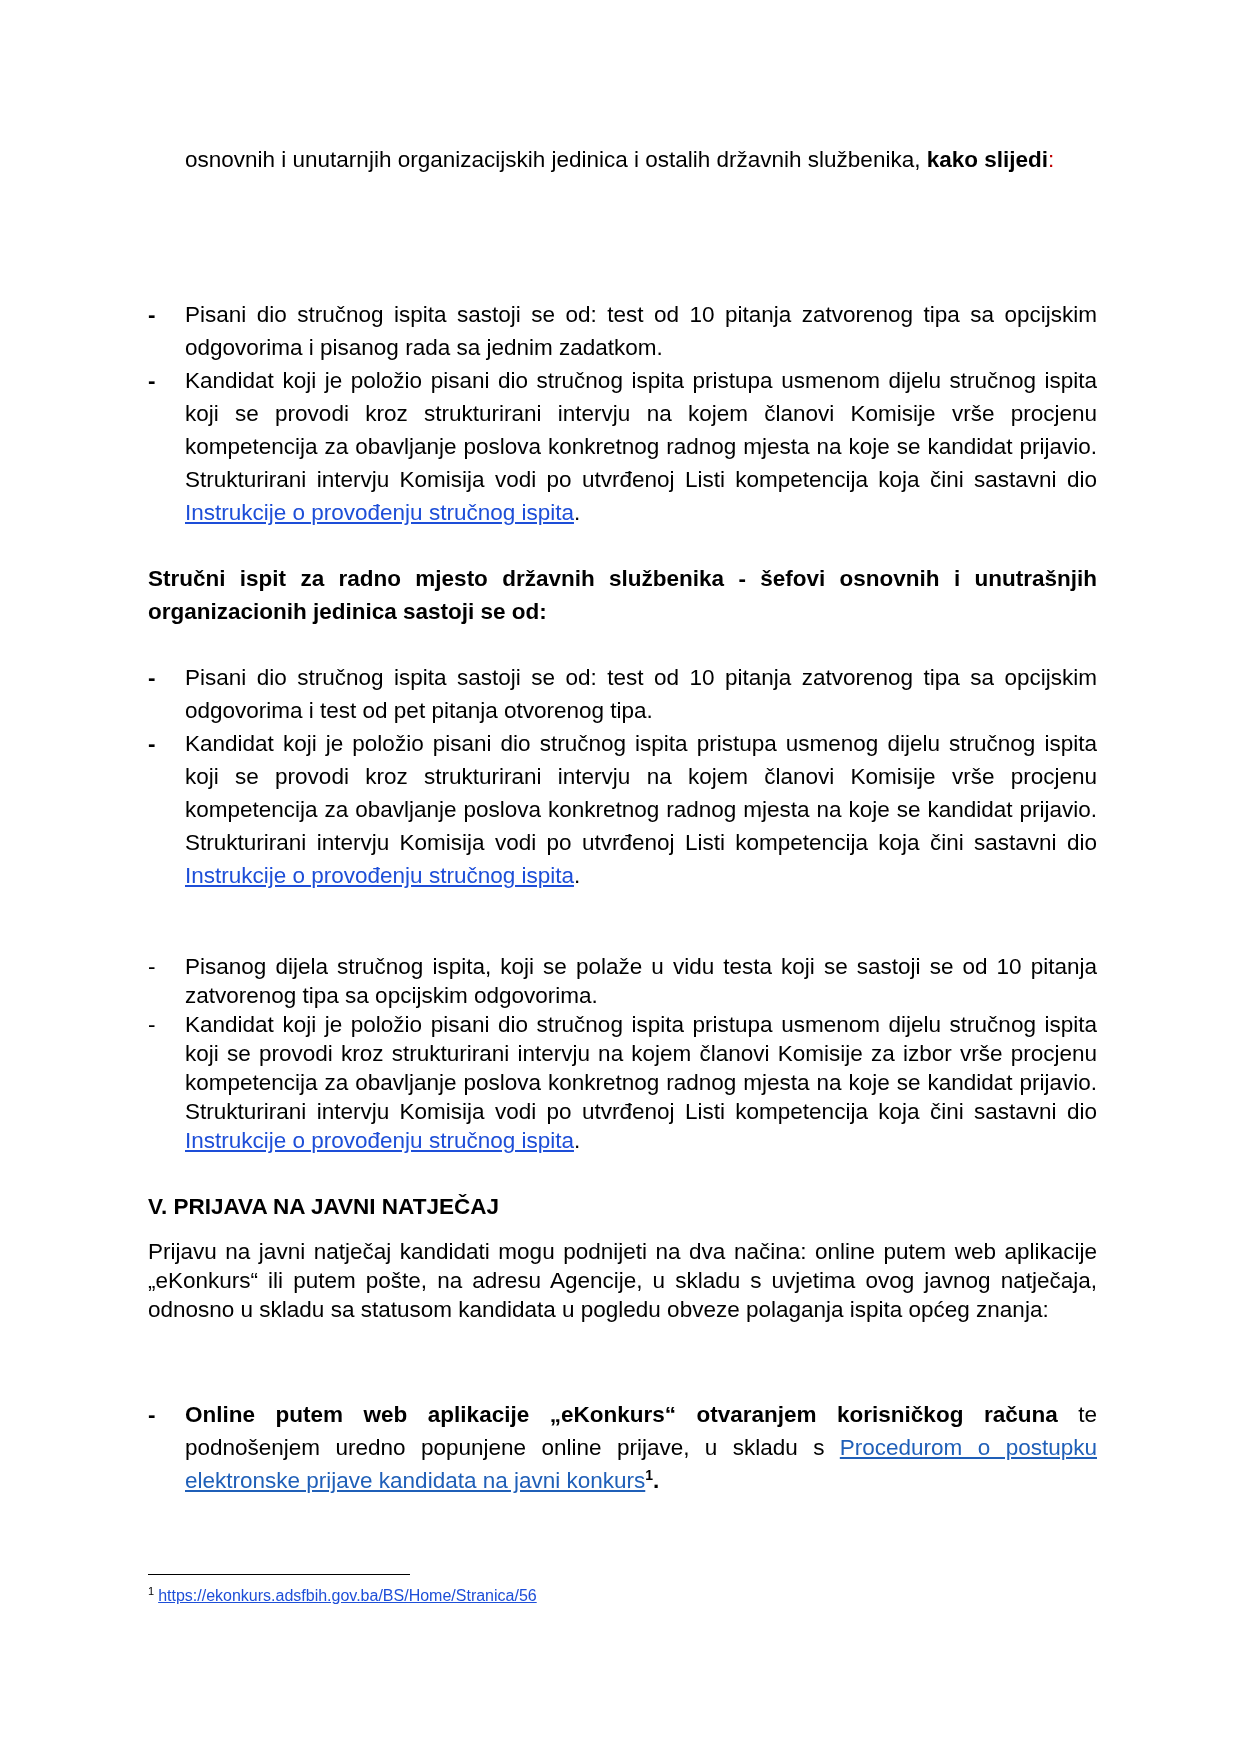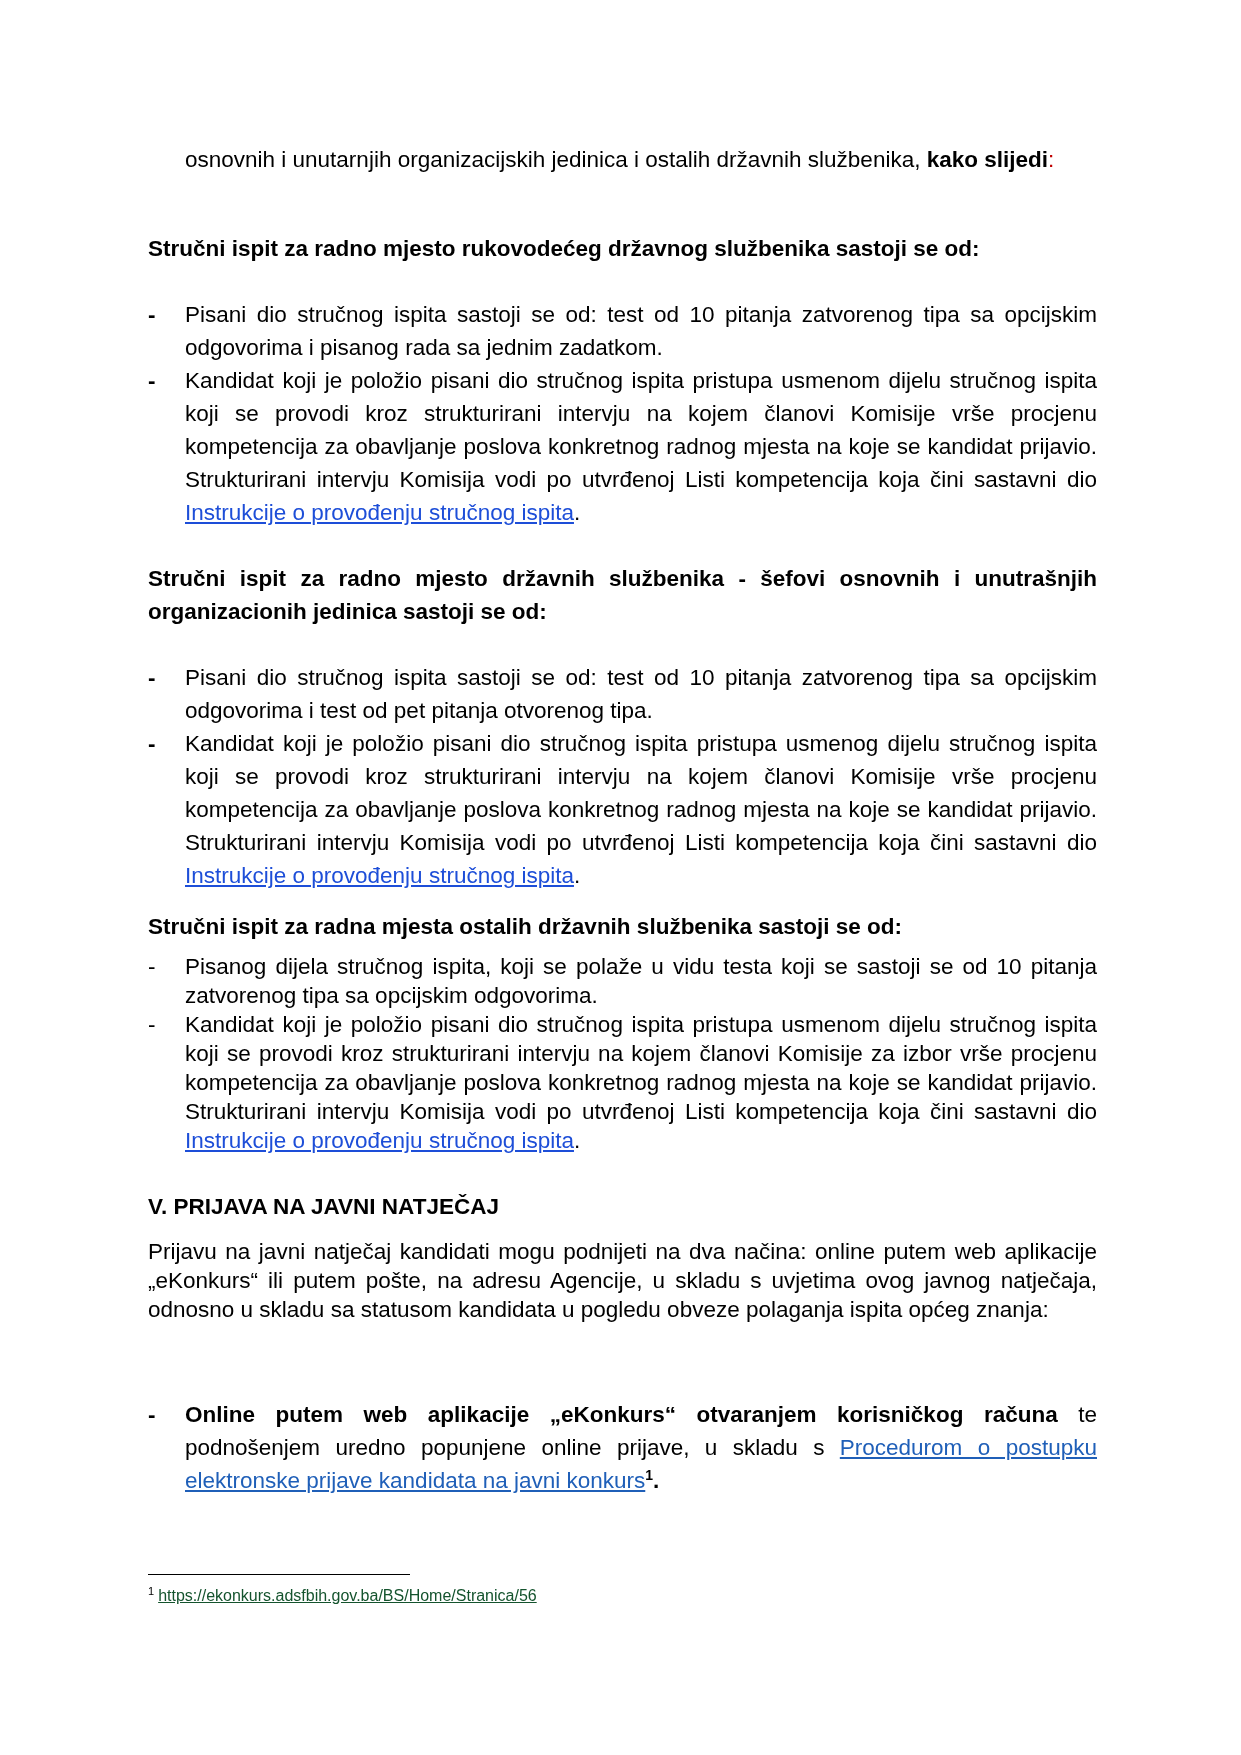--- a/index.html
+++ b/index.html
@@ -10,37 +10,36 @@
     .para { font-size: 22.5px; line-height: 33px; text-align: justify; }
     .para.tight { line-height: 29px; }
     .bold { font-weight: bold; }
     .heading { font-size: 22.5px; font-weight: bold; line-height: 33px; }
     .list { margin: 0; padding: 0; list-style: none; }
     .list li { position: relative; padding-left: 37px; text-align: justify; }
     .list li .dash { position: absolute; left: 0; top: 0; font-weight: bold; }
     .list.thin li .dash { font-weight: normal; }
     a.link1 { color: #1d4ed8; text-decoration: underline; }
     a.link2 { color: #1f5fb8; text-decoration: underline; }
-    a.link3 { color: #14532d; text-decoration: underline; }
+    a.link3 { color: #1d4ed8; text-decoration: underline; }
     .colon-red { color: #c00000; font-weight: normal; }
     .sup { font-size: 14px; vertical-align: super; line-height: 0; }
     .fn-rule { position: absolute; left: 148px; top: 1574px; width: 262px; height: 1px; background: #000; }
     .footnote { position: absolute; left: 148px; top: 1585px; font-size: 16px; line-height: 22px; }
     .footnote .fnnum { font-size: 11px; vertical-align: super; line-height: 0; margin-right: 4px; }
   </style>
 </head>
 <body>
 
 <div class="page">
 
   <div class="abs para" style="left:185px; top:143px; width:912px;">
     <span>osnovnih i unutarnjih organizacijskih jedinica i ostalih državnih službenika, </span><span class="bold">kako slijedi</span><span class="colon-red">:</span>
   </div>
 
-  <div class="abs heading" style="left:148px; top:232px; width:960px;">Stručni ispit za radno mjesto rukovodećeg državnog službenika sastoji se od:</div>
   <ul class="abs list para" style="left:148px; top:298px; width:949px;">
     <li>
       <span class="dash">-</span>
       <span>Pisani dio stručnog ispita sastoji se od: test od 10 pitanja zatvorenog tipa sa opcijskim odgovorima i pisanog rada sa jednim zadatkom.</span>
     </li>
     <li>
       <span class="dash">-</span>
       <span>Kandidat koji je položio pisani dio stručnog ispita pristupa usmenom dijelu stručnog ispita koji se provodi kroz strukturirani intervju na kojem članovi Komisije vrše procjenu kompetencija za obavljanje poslova konkretnog radnog mjesta na koje se kandidat prijavio. Strukturirani intervju Komisija vodi po utvrđenoj Listi kompetencija koja čini sastavni dio </span><a class="link1" href="#">Instrukcije o provođenju stručnog ispita</a><span>.</span>
     </li>
   </ul>
@@ -50,21 +49,20 @@
     <li>
       <span class="dash">-</span>
       <span>Pisani dio stručnog ispita sastoji se od: test od 10 pitanja zatvorenog tipa sa opcijskim odgovorima i test od pet pitanja otvorenog tipa.</span>
     </li>
     <li>
       <span class="dash">-</span>
       <span>Kandidat koji je položio pisani dio stručnog ispita pristupa usmenog dijelu stručnog ispita koji se provodi kroz strukturirani intervju na kojem članovi Komisije vrše procjenu kompetencija za obavljanje poslova konkretnog radnog mjesta na koje se kandidat prijavio. Strukturirani intervju Komisija vodi po utvrđenoj Listi kompetencija koja čini sastavni dio </span><a class="link1" href="#">Instrukcije o provođenju stručnog ispita</a><span>.</span>
     </li>
   </ul>
 
-  <div class="abs heading" style="left:148px; top:910px; width:960px;">Stručni ispit za radna mjesta ostalih državnih službenika sastoji se od:</div>
   <ul class="abs list thin para tight" style="left:148px; top:952px; width:949px;">
     <li>
       <span class="dash">-</span>
       <span>Pisanog dijela stručnog ispita, koji se polaže u vidu testa koji se sastoji se od 10 pitanja zatvorenog tipa sa opcijskim odgovorima.</span>
     </li>
     <li>
       <span class="dash">-</span>
       <span>Kandidat koji je položio pisani dio stručnog ispita pristupa usmenom dijelu stručnog ispita koji se provodi kroz strukturirani intervju na kojem članovi Komisije za izbor vrše procjenu kompetencija za obavljanje poslova konkretnog radnog mjesta na koje se kandidat prijavio. Strukturirani intervju Komisija vodi po utvrđenoj Listi kompetencija koja čini sastavni dio </span><a class="link1" href="#">Instrukcije o provođenju stručnog ispita</a><span>.</span>
     </li>
   </ul>

